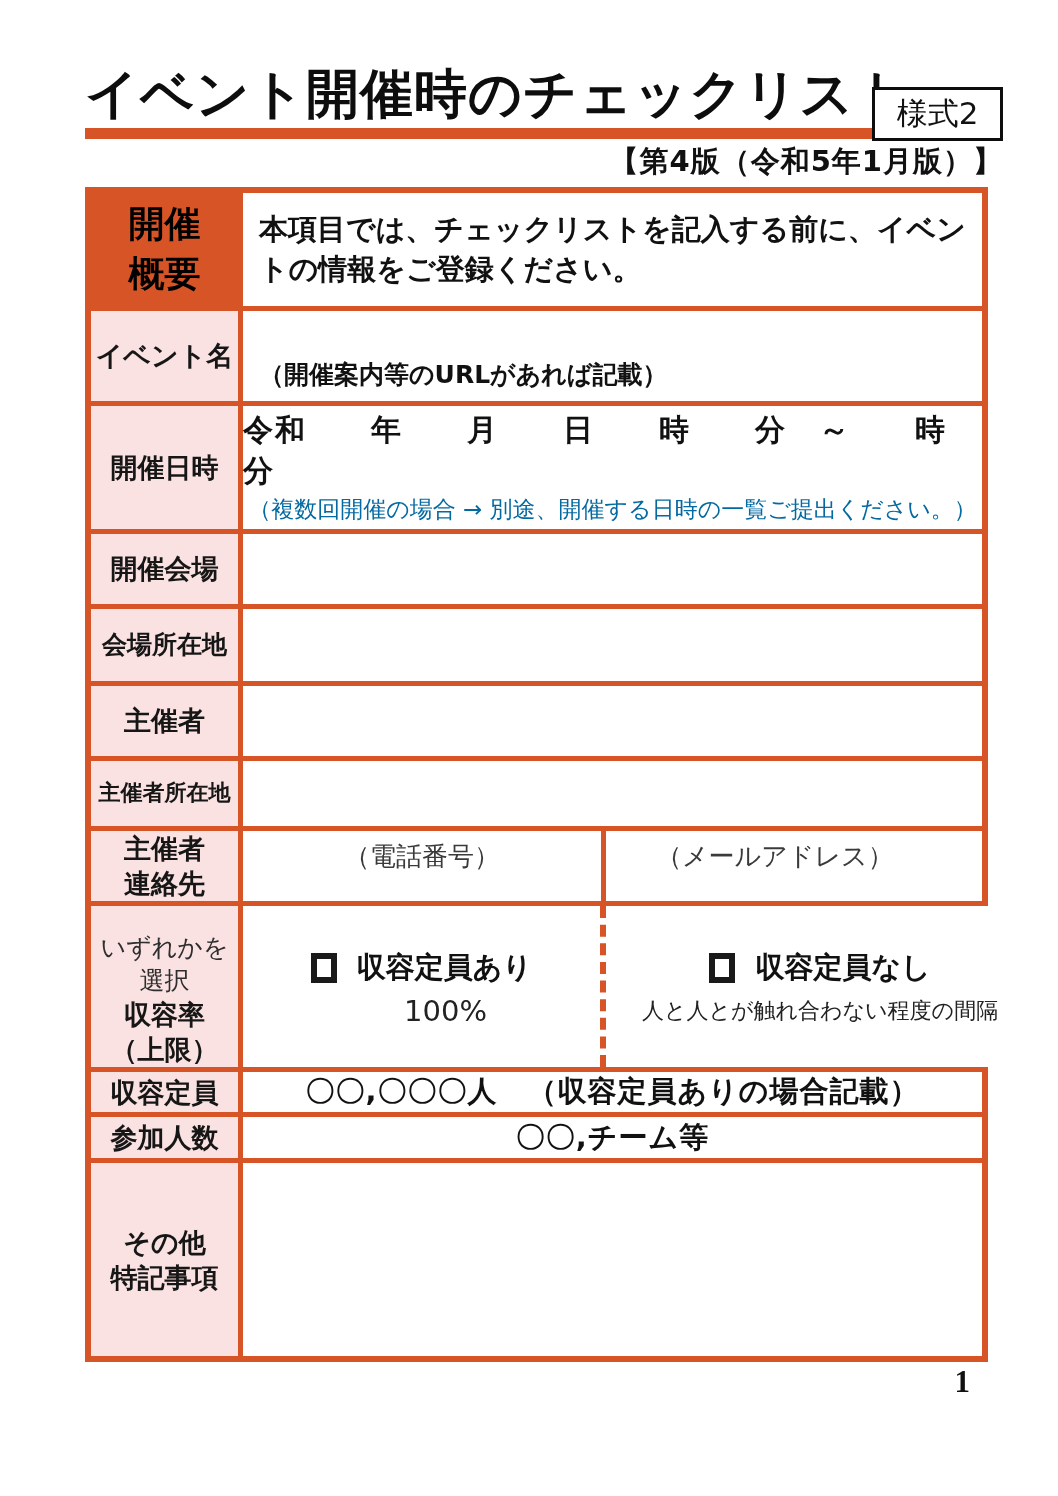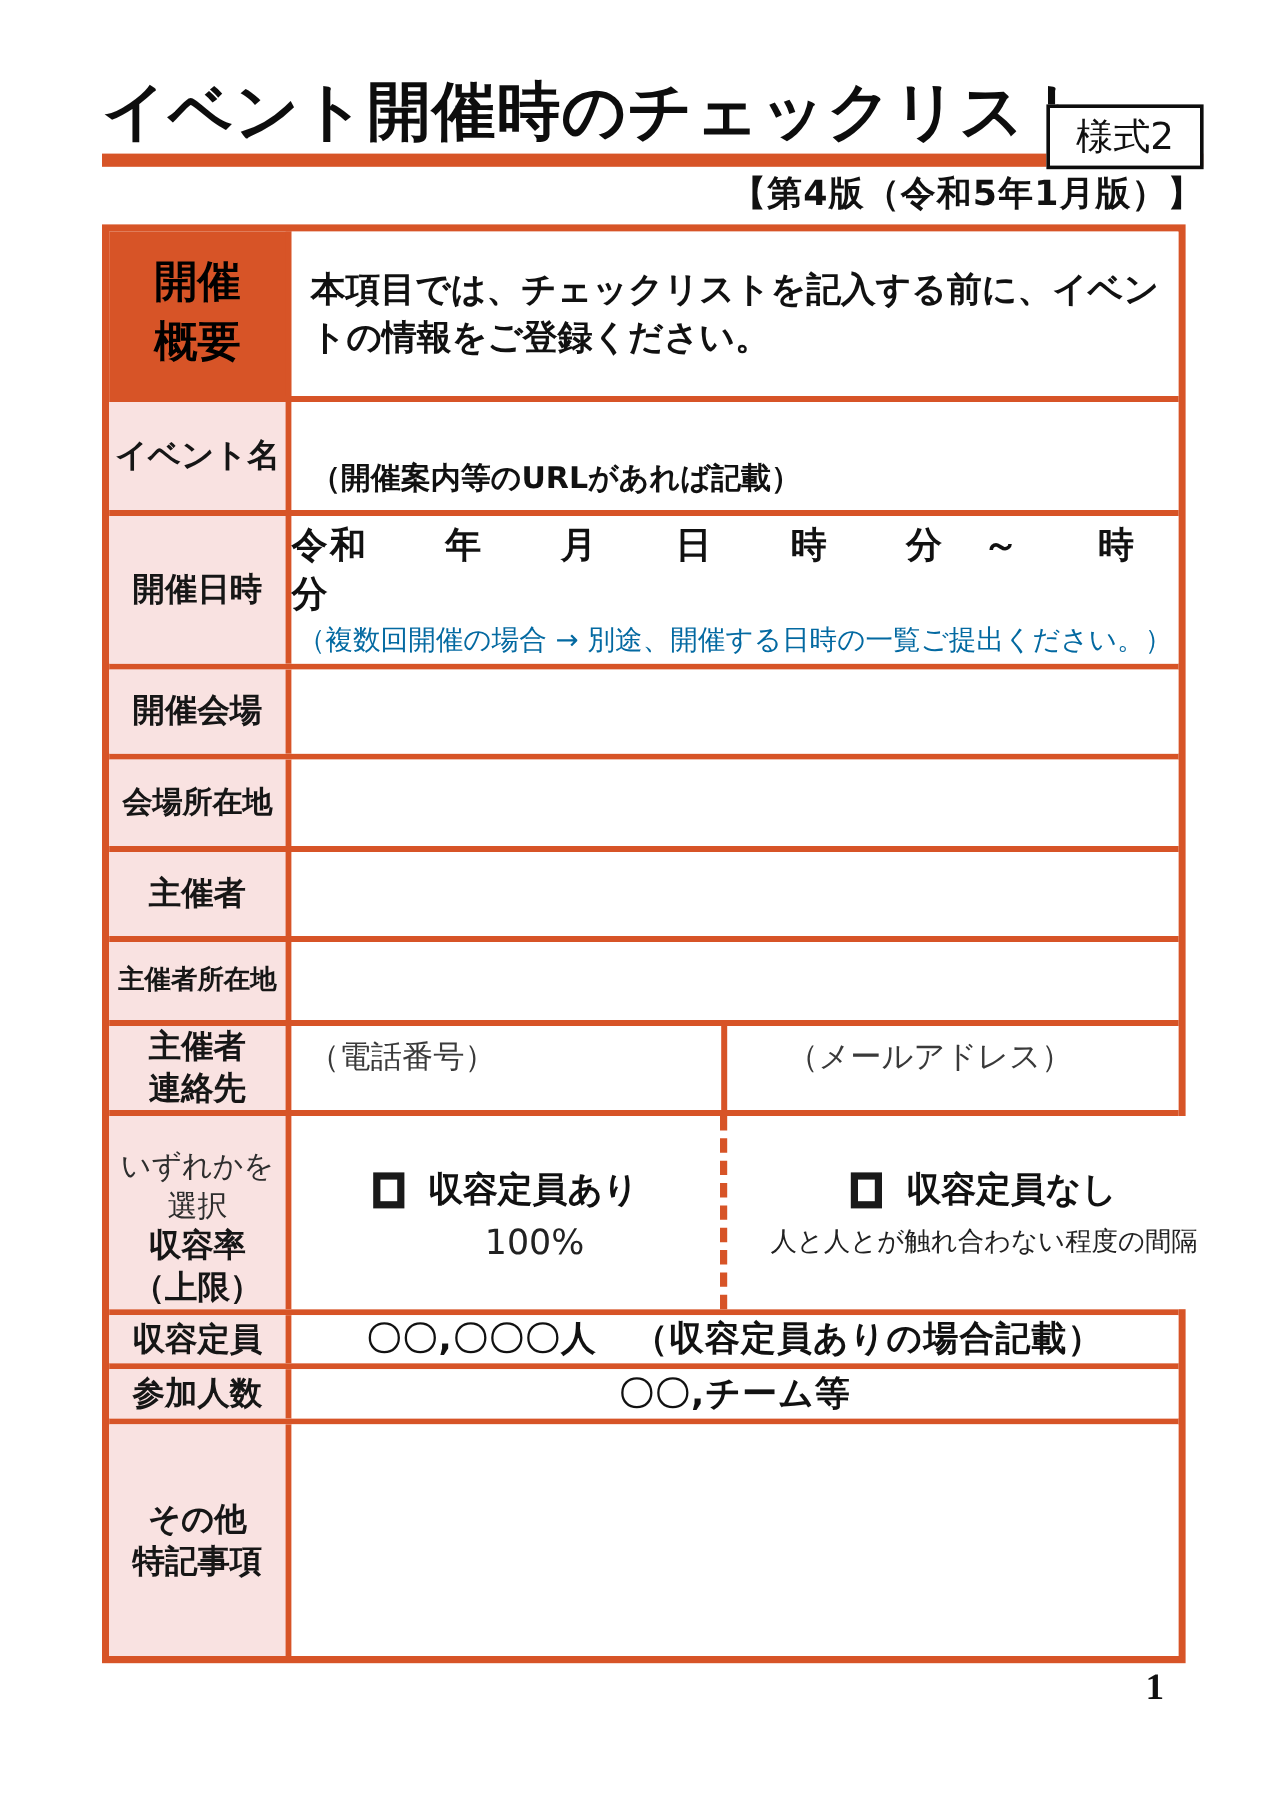--- a/index.html
+++ b/index.html
@@ -55,35 +55,35 @@
   .h-r6  { min-height: 77px; }
   .h-r7  { min-height: 75px; }
   .h-r8  { min-height: 70px; }
   .h-r9  { min-height: 71px; }
   .h-r10 { min-height: 157px; }
   .h-r11 { min-height: 44px; }
   .h-r12 { min-height: 46px; }
   .h-r13 { min-height: 198px; }
 
   .desc-text {
-    padding: 28px 16px; font-size: 29px; font-weight: bold; line-height: 1.4;
+    padding: 16px 16px; font-size: 29px; font-weight: bold; line-height: 1.4;
     align-self: flex-start;
   }
   .bottom-note {
     align-self: flex-end; padding: 0 0 10px 16px;
     font-size: 25px; font-weight: bold;
   }
   .datetime-wrap {
     flex: 1; display: flex; flex-direction: column;
     align-items: center; justify-content: center; padding: 4px 0;
   }
   .datetime-line { font-size: 30px; font-weight: bold; letter-spacing: 2px; }
   .datetime-note { font-size: 23px; color: #0369a1; margin-top: 2px; }
 
-  .split-cell { flex: 0 0 363px; width: 363px; position: relative; }
+  .split-cell { flex: 0 0 363px; width: 363px; position: relative; text-align: center; }
   .split-cell.solid { border-right: 5px solid #D75427; }
   .split-cell.dashed { border-right: 6px dashed #D75427; }
   .split-rest { flex: 1 1 auto; position: relative; padding-left: 36px; }
   .contact-note { padding: 8px 14px; font-size: 26px; color: #3a3a3a; }
 
   .choice {
     display: flex; flex-direction: column; align-items: center;
     padding-top: 42px; height: 100%;
   }
   .choice-head { display: flex; align-items: center; gap: 20px; }

